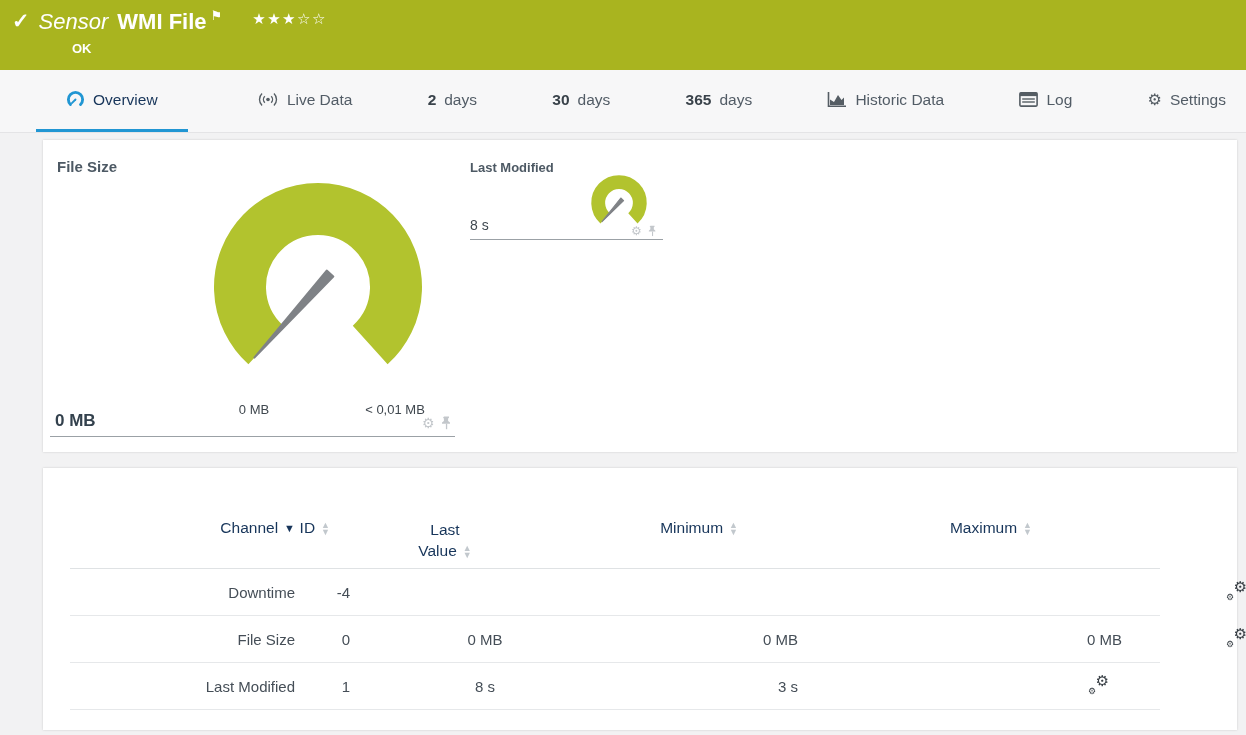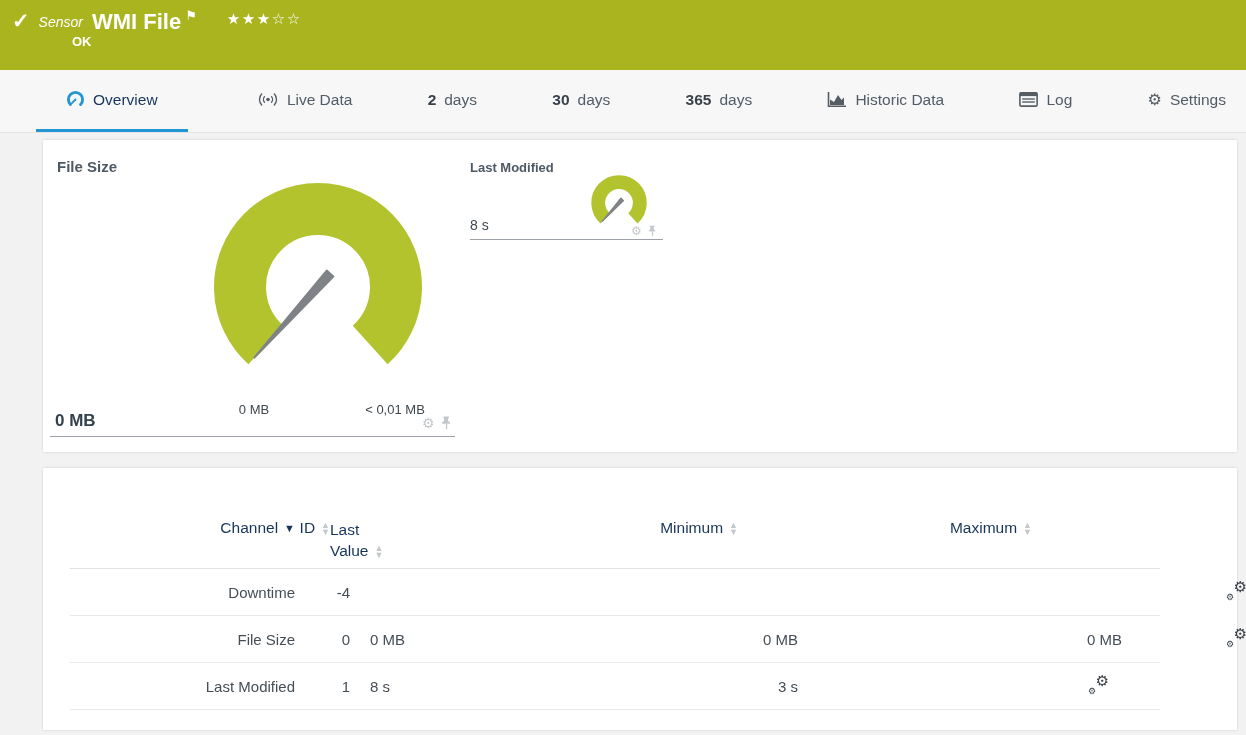--- a/index.html
+++ b/index.html
@@ -12,25 +12,25 @@
   }
   .page { position:relative; width:1246px; height:735px; }
 
   
   .greenbar {
     position:absolute; top:0; left:0; width:100%; height:70px;
     background:#a9b41f; color:#fff;
   }
   .title-row { position:absolute; left:12px; top:8px; display:flex; align-items:flex-start; }
   .check { font-size:21px; font-weight:bold; line-height:26px; margin-right:9px; }
-  .kind { font-style:italic; font-weight:400; font-size:14px; line-height:28px; }
+  .kind { font-style:italic; font-weight:400; font-size:22px; line-height:28px; }
   .sensor-name { font-weight:700; font-size:22px; line-height:28px; margin-left:9px; }
   .flag { font-size:13px; line-height:13px; margin-left:4px; margin-top:1px; }
   .stars { margin-left:30px; margin-top:2px; font-size:15px; letter-spacing:1.5px; cursor:pointer; }
-  .status-ok { position:absolute; left:72px; top:34px; font-size:13px; font-weight:700; }
+  .status-ok { position:absolute; left:72px; top:41px; font-size:13px; font-weight:700; }
 
   
   .tabs {
     position:absolute; top:70px; left:0; width:100%; height:63px;
     background:#f7f7f8; border-bottom:1px solid #e4e4e6;
     display:flex; justify-content:space-between; align-items:stretch;
     padding:0 14px 0 36px;
   }
   .tab {
     display:flex; align-items:center; gap:8px;
@@ -80,21 +80,21 @@
   .chan-table { position:absolute; left:27px; top:45px; width:1090px; }
   .t-head, .t-row {
     display:grid;
     grid-template-columns:225px 35px 230px 198px 284px 118px;
     align-items:center;
   }
   .t-head { height:56px; border-bottom:1px solid #dfe2e4; color:#17355a; font-size:15.5px; font-weight:500; align-items:start; padding-top:6px; }
   .t-row { height:47px; border-bottom:1px solid #e6e8ea; font-size:15px; color:#454e57;gap:20px; }
   .c-channel { text-align:right; }
   .c-id { text-align:right; }
-  .c-last { text-align:left; }
+  .c-last { text-align:center; }
   .c-min { text-align:right; padding-right:20px; }
   .c-max { text-align:right; }
   .t-head .c-max { padding-right:10px; }
   .c-gear { text-align:right; padding-right:13px; }
   .hdr-cell { cursor:pointer; white-space:nowrap; }
   .sort-stack { display:inline-flex; flex-direction:column; vertical-align:middle; margin-left:6px; color:#c2c8cd; font-size:9px; line-height:7px; }
   .chan-arrow { color:#17355a; font-size:11px; margin-left:6px; vertical-align:1px; }
   .two-line { line-height:21px; }
 
   .gears { position:relative; display:inline-block; width:21px; height:19px; color:#383f45; cursor:pointer; }

